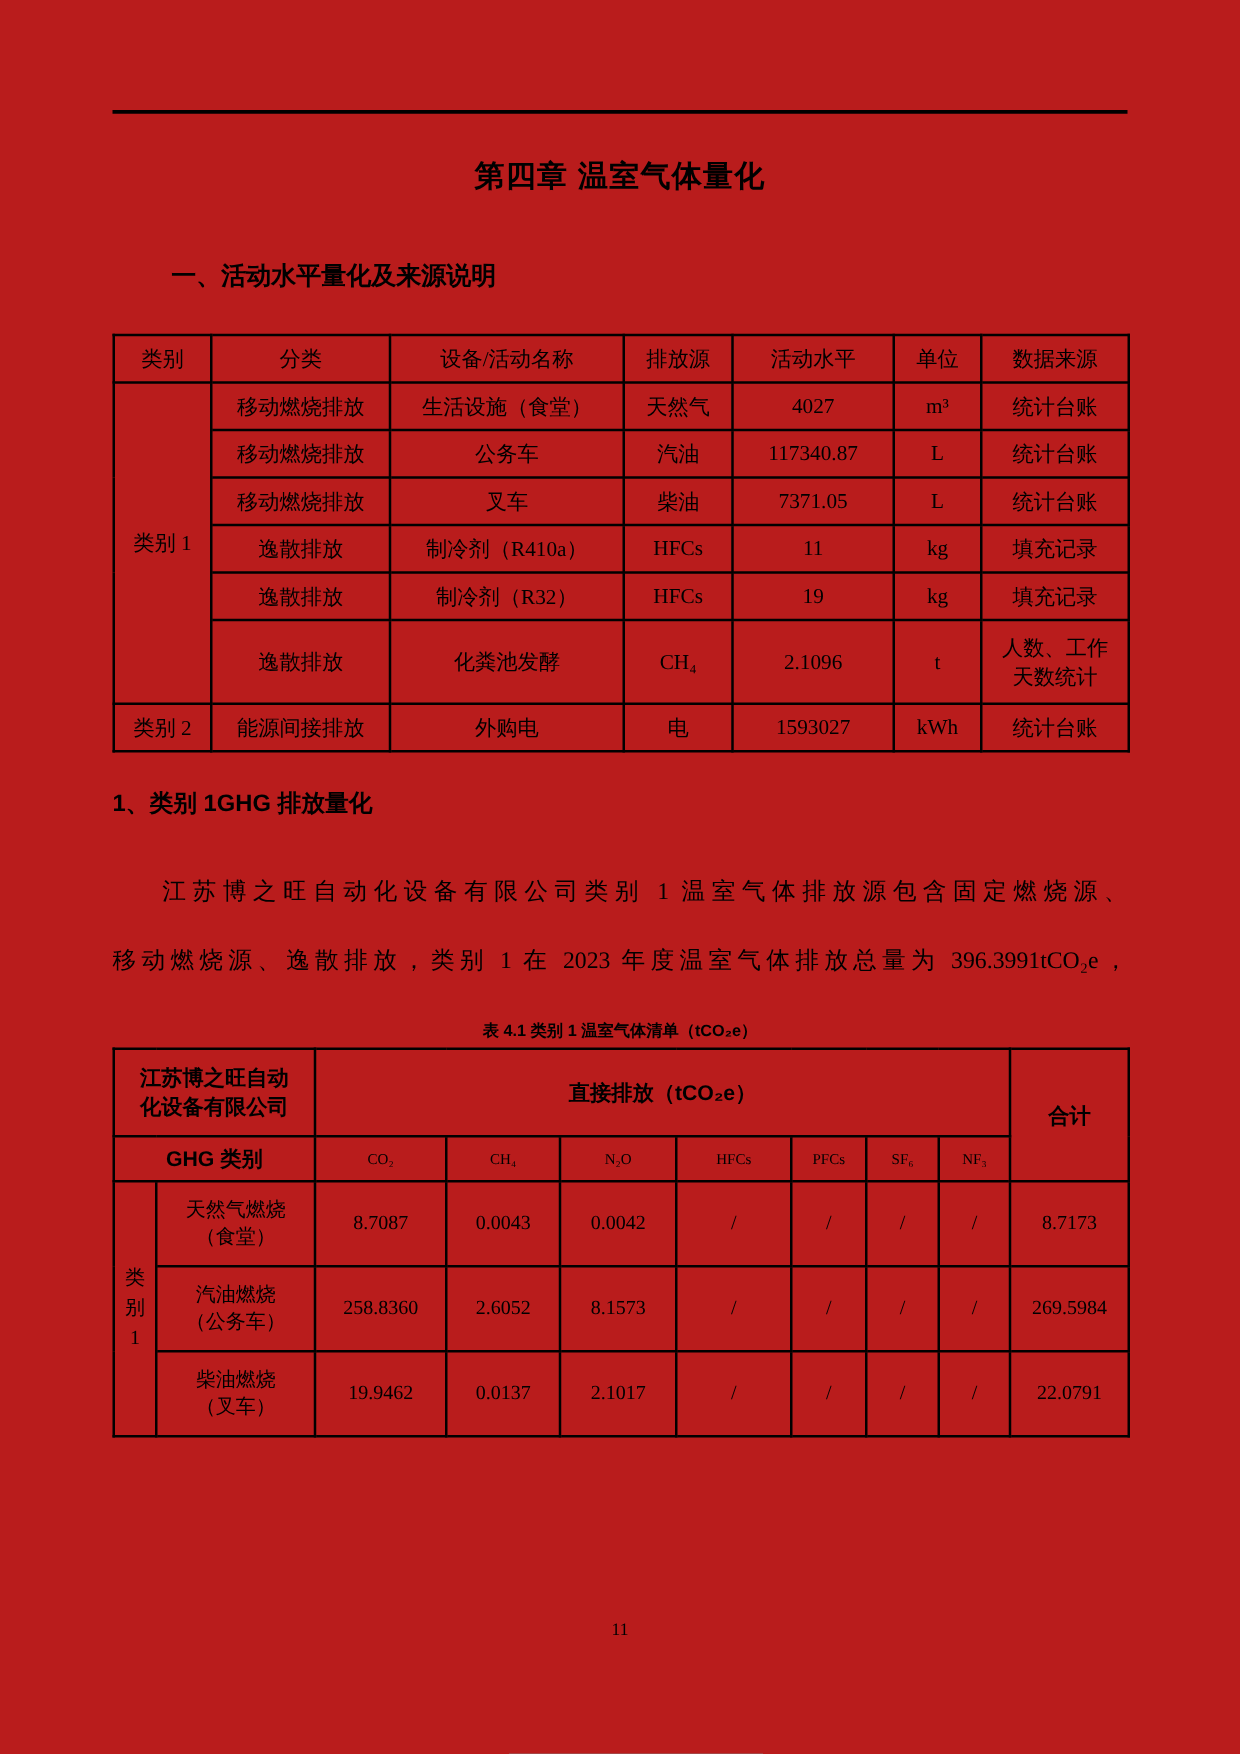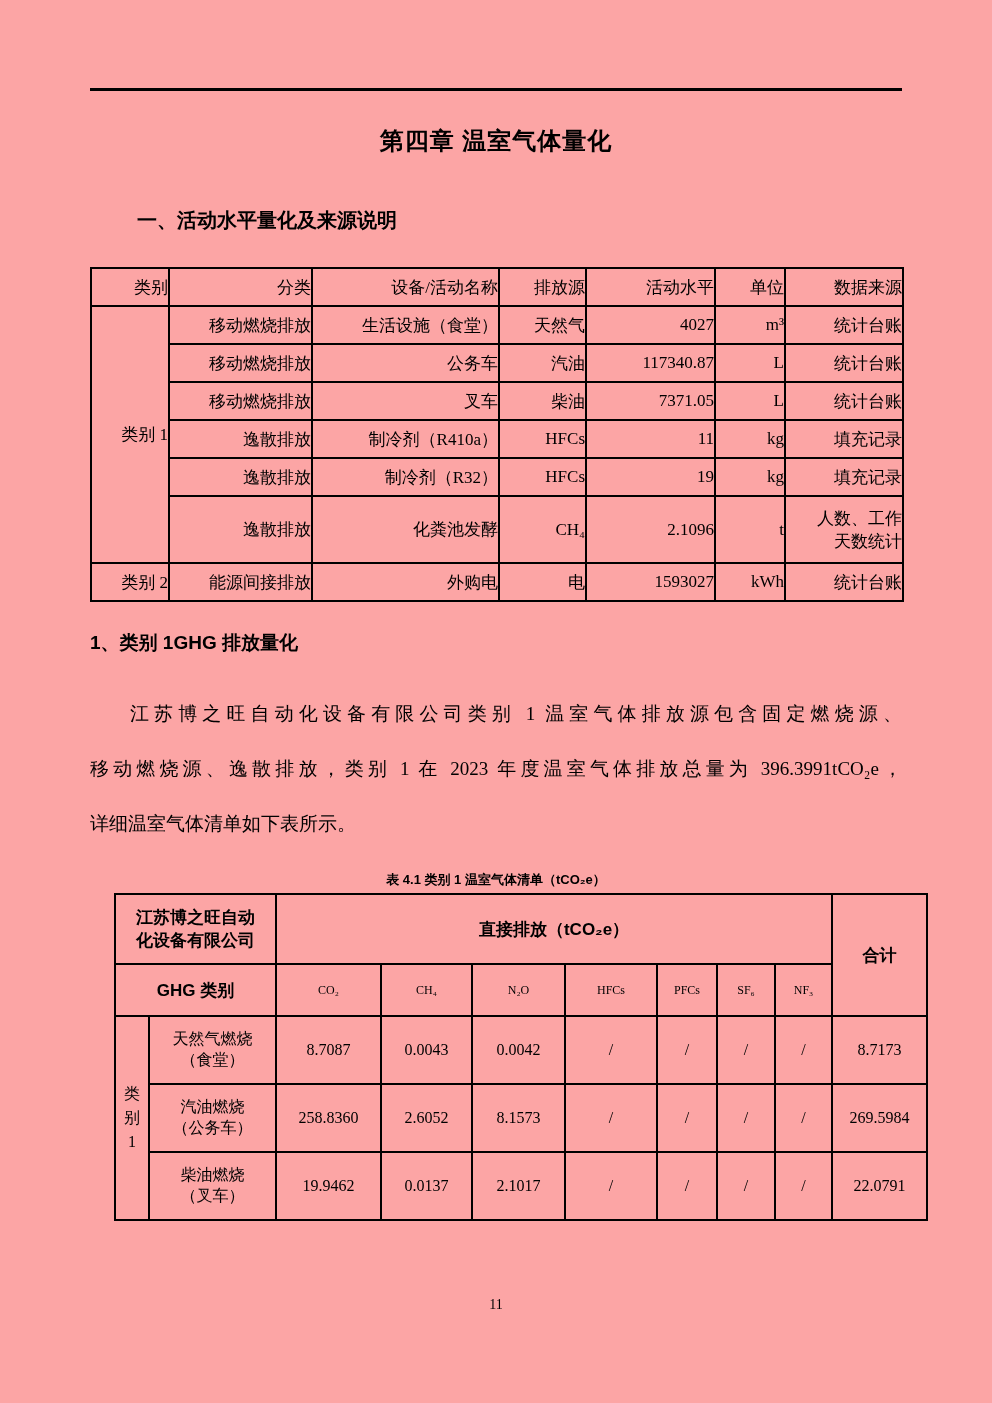--- a/index.html
+++ b/index.html
@@ -1,50 +1,50 @@
 <!DOCTYPE html>
 <html><head>
 <meta charset="utf-8">
 <style>
   * { margin: 0; padding: 0; box-sizing: border-box; }
   html, body { background: #888; }
   .page {
     position: relative;
     width: 992px; height: 1403px;
     margin: 0 auto;
-    background: #fca5a5;
+    background: #b91c1c;
     color: #000;
     font-family: "Liberation Serif", "DejaVu Serif", serif;
     overflow: hidden;
   }
   .content { margin: 0 90px; width: 812px; }
   .top-rule { margin-top: 88px; border-top: 3px solid #000; height: 0; }
   .hei { font-family: "Liberation Sans", "DejaVu Sans", sans-serif; font-weight: 700; }
   .chapter-title { margin-top: 34px; font-size: 24px; text-align: center; letter-spacing: 1px; }
   .h-sec1 { margin-top: 50px; font-size: 20px; margin-left: 47px; }
   .h-sec2 { margin-top: 42px; font-size: 20px; }
   .h-sub1 { margin-top: 28px; font-size: 19px; }
 
   table { border-collapse: collapse; table-layout: fixed; width: 812px; }
   td, th { border: 2px solid #000; text-align: center; vertical-align: middle;
            font-weight: normal; overflow: hidden; }
 
   
   table.activity { margin-top: 33px; font-size: 17px; }
-  table.activity th, table.activity td { padding: 2px 0; text-align: right; }
+  table.activity th, table.activity td { padding: 2px 0; }
   table.activity tr.hd   { height: 38px; }
   table.activity tr.r    { height: 38px; }
   table.activity tr.tall { height: 67px; }
 
   
   .caption { margin-top: 20px; font-size: 13px; text-align: center; }
-  table.inventory { margin-top: 4px; font-size: 16px; margin-left: 24px; }
+  table.inventory { margin-top: 4px; font-size: 16px; }
   table.inventory th, table.inventory td { padding: 2px 2px; }
   table.inventory tr.ih1 { height: 70px; }
-  table.inventory tr.ih2 { height: 52px; border-radius: 13px; }
+  table.inventory tr.ih2 { height: 36px; border-radius: 13px; }
   table.inventory tr.ir  { height: 68px; }
   .inv-cn { font-family: "Liberation Sans", "DejaVu Sans", sans-serif; font-weight: 700; font-size: 17px; }
   .gas { font-size: 12px; }
   .vertical { line-height: 24px; }
 
   .pre { white-space: pre-line; }
   .body-para { margin-top: 30px; font-size: 19px; line-height: 55px; }
   .body-para .ln { width: 100%; }
   .indent { text-indent: 2.1em; }
   .jfull { text-align: justify; text-align-last: justify; }
@@ -144,21 +144,20 @@
       </tr>
     </tbody>
       </table>
 
 
     <div class="h-sub1 hei">1、类别 1GHG 排放量化</div>
 
     <div class="body-para">
       <div class="ln indent jfull">江苏博之旺自动化设备有限公司类别 1 温室气体排放源包含固定燃烧源、</div>
       <div class="ln jfull">移动燃烧源、逸散排放，类别 1 在 2023 年度温室气体排放总量为 396.3991tCO₂e，</div>
-      <div class="ln">详细温室气体清单如下表所示。</div>
     </div>
 
     <div class="caption hei">表 4.1 类别 1 温室气体清单（tCO₂e）</div>
 
     <table class="inventory">
       <colgroup>
         <col style="width:34px">
           <col style="width:127px">
           <col style="width:105px">
           <col style="width:91px">

